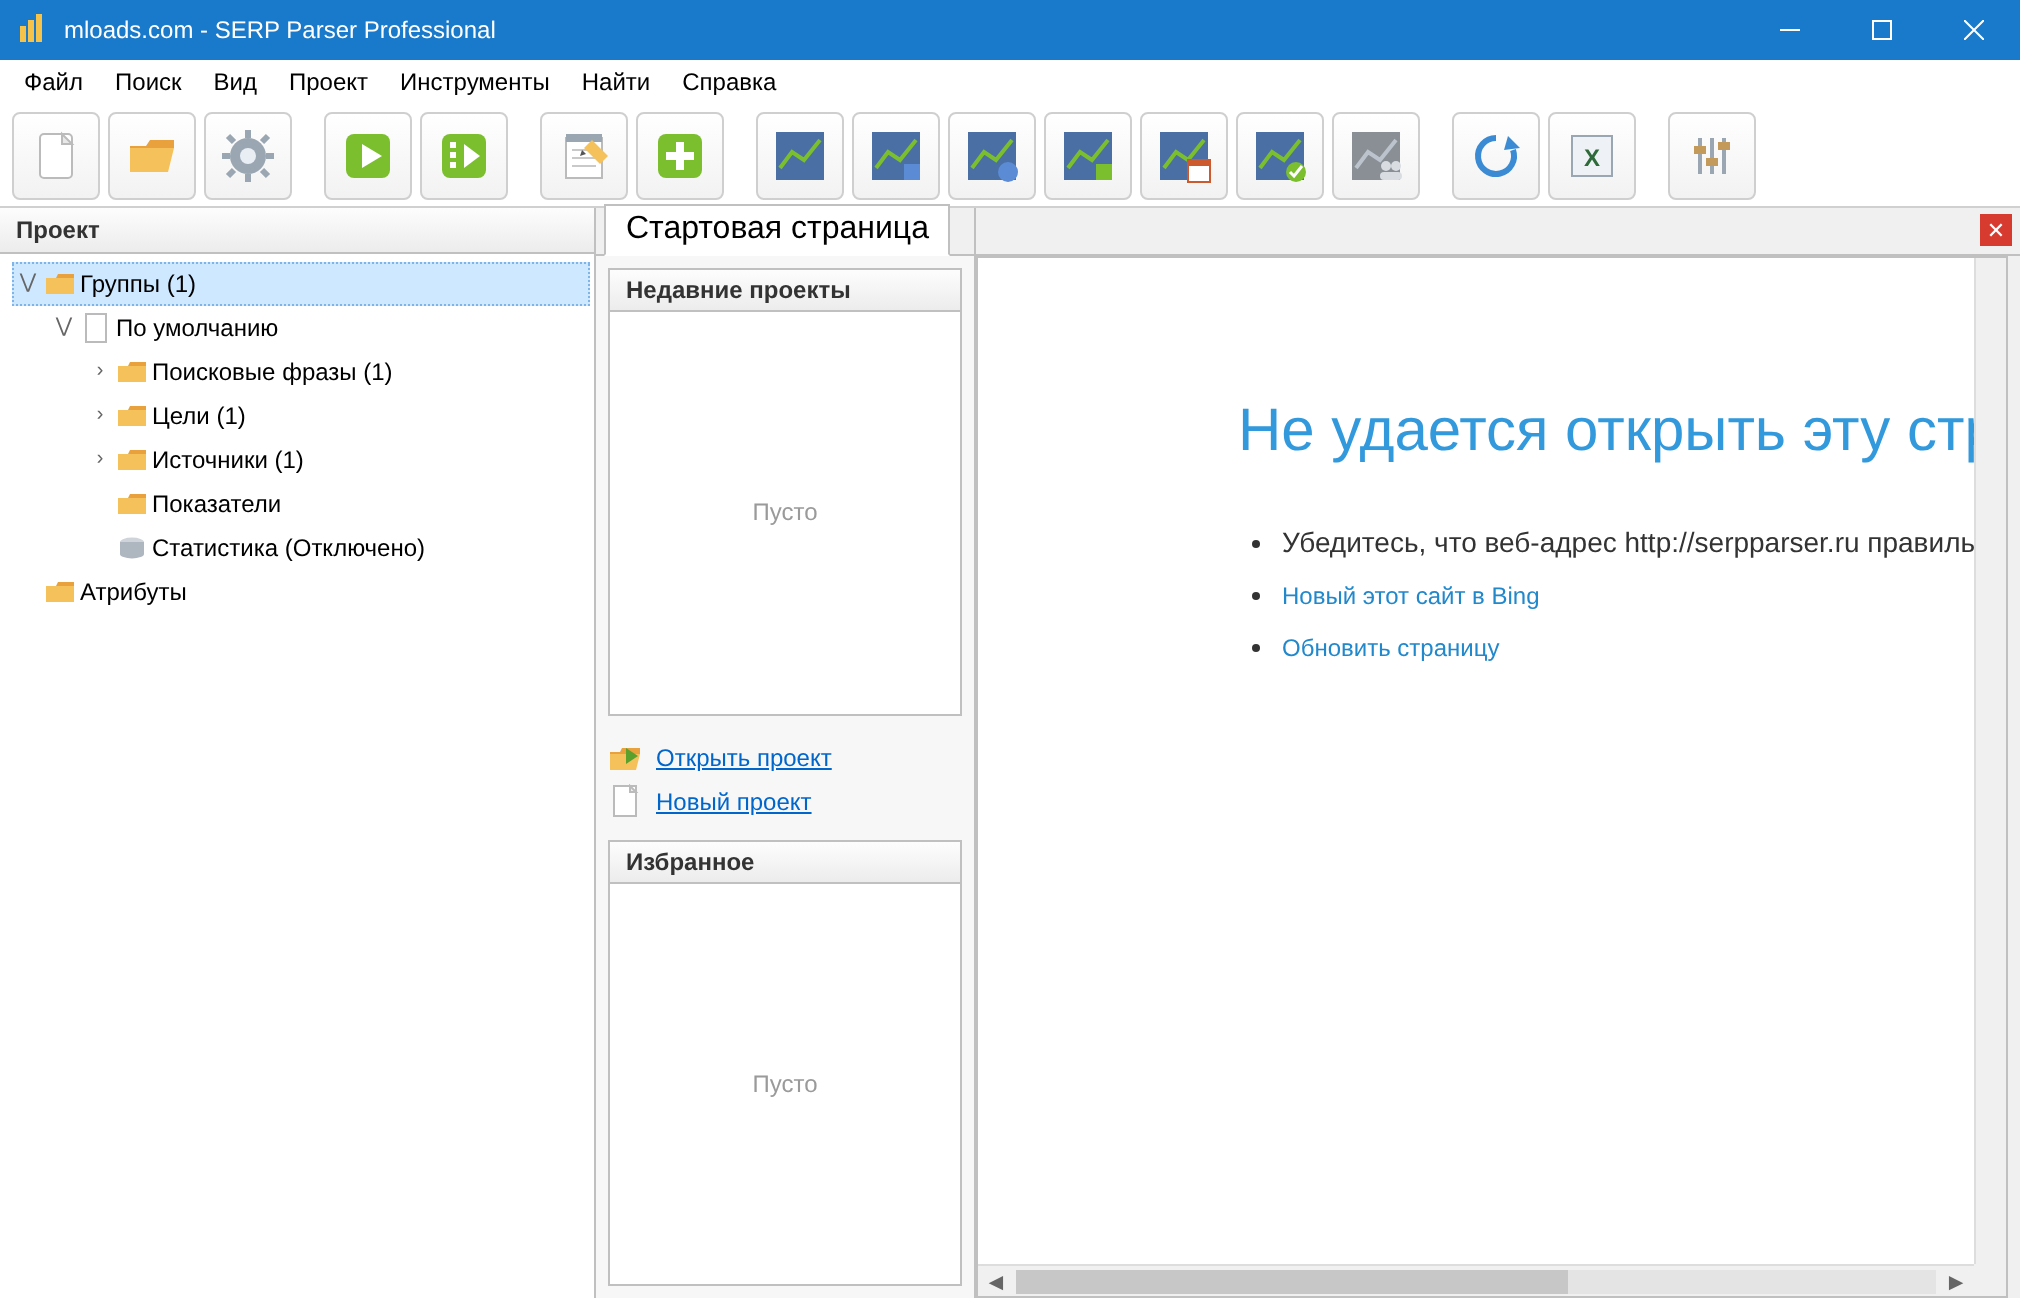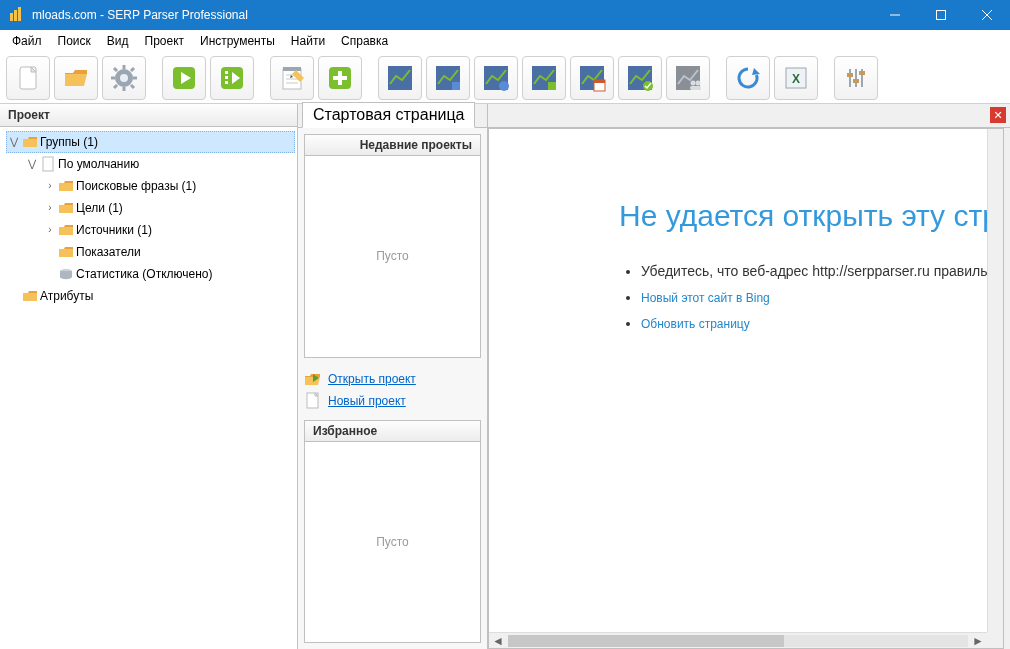--- a/index.html
+++ b/index.html
@@ -355,21 +355,21 @@
           </li>
       </ul>
     </div>
   </div>
 
   <div class="mid-col">
     <div class="tabstrip" style="border-bottom:1px solid #c0c0c0;">
       <div class="tab">Стартовая страница</div>
     </div>
 
-    <div class="section-box" style="flex:1;text-align:right;">
+    <div class="section-box" style="flex:1;">
       <div class="hdr">Недавние проекты</div>
       <div class="body">Пусто</div>
     </div>
 
     <div class="links">
       <div class="link-row">
         <span class="icon">
             <svg width="18" height="18">
               <path d="M1 6h5l1-2h9v3H1z" fill="#e8a13c"></path>
               <path d="M1 7h15l-2 8H1z" fill="#f4c15b"></path>

